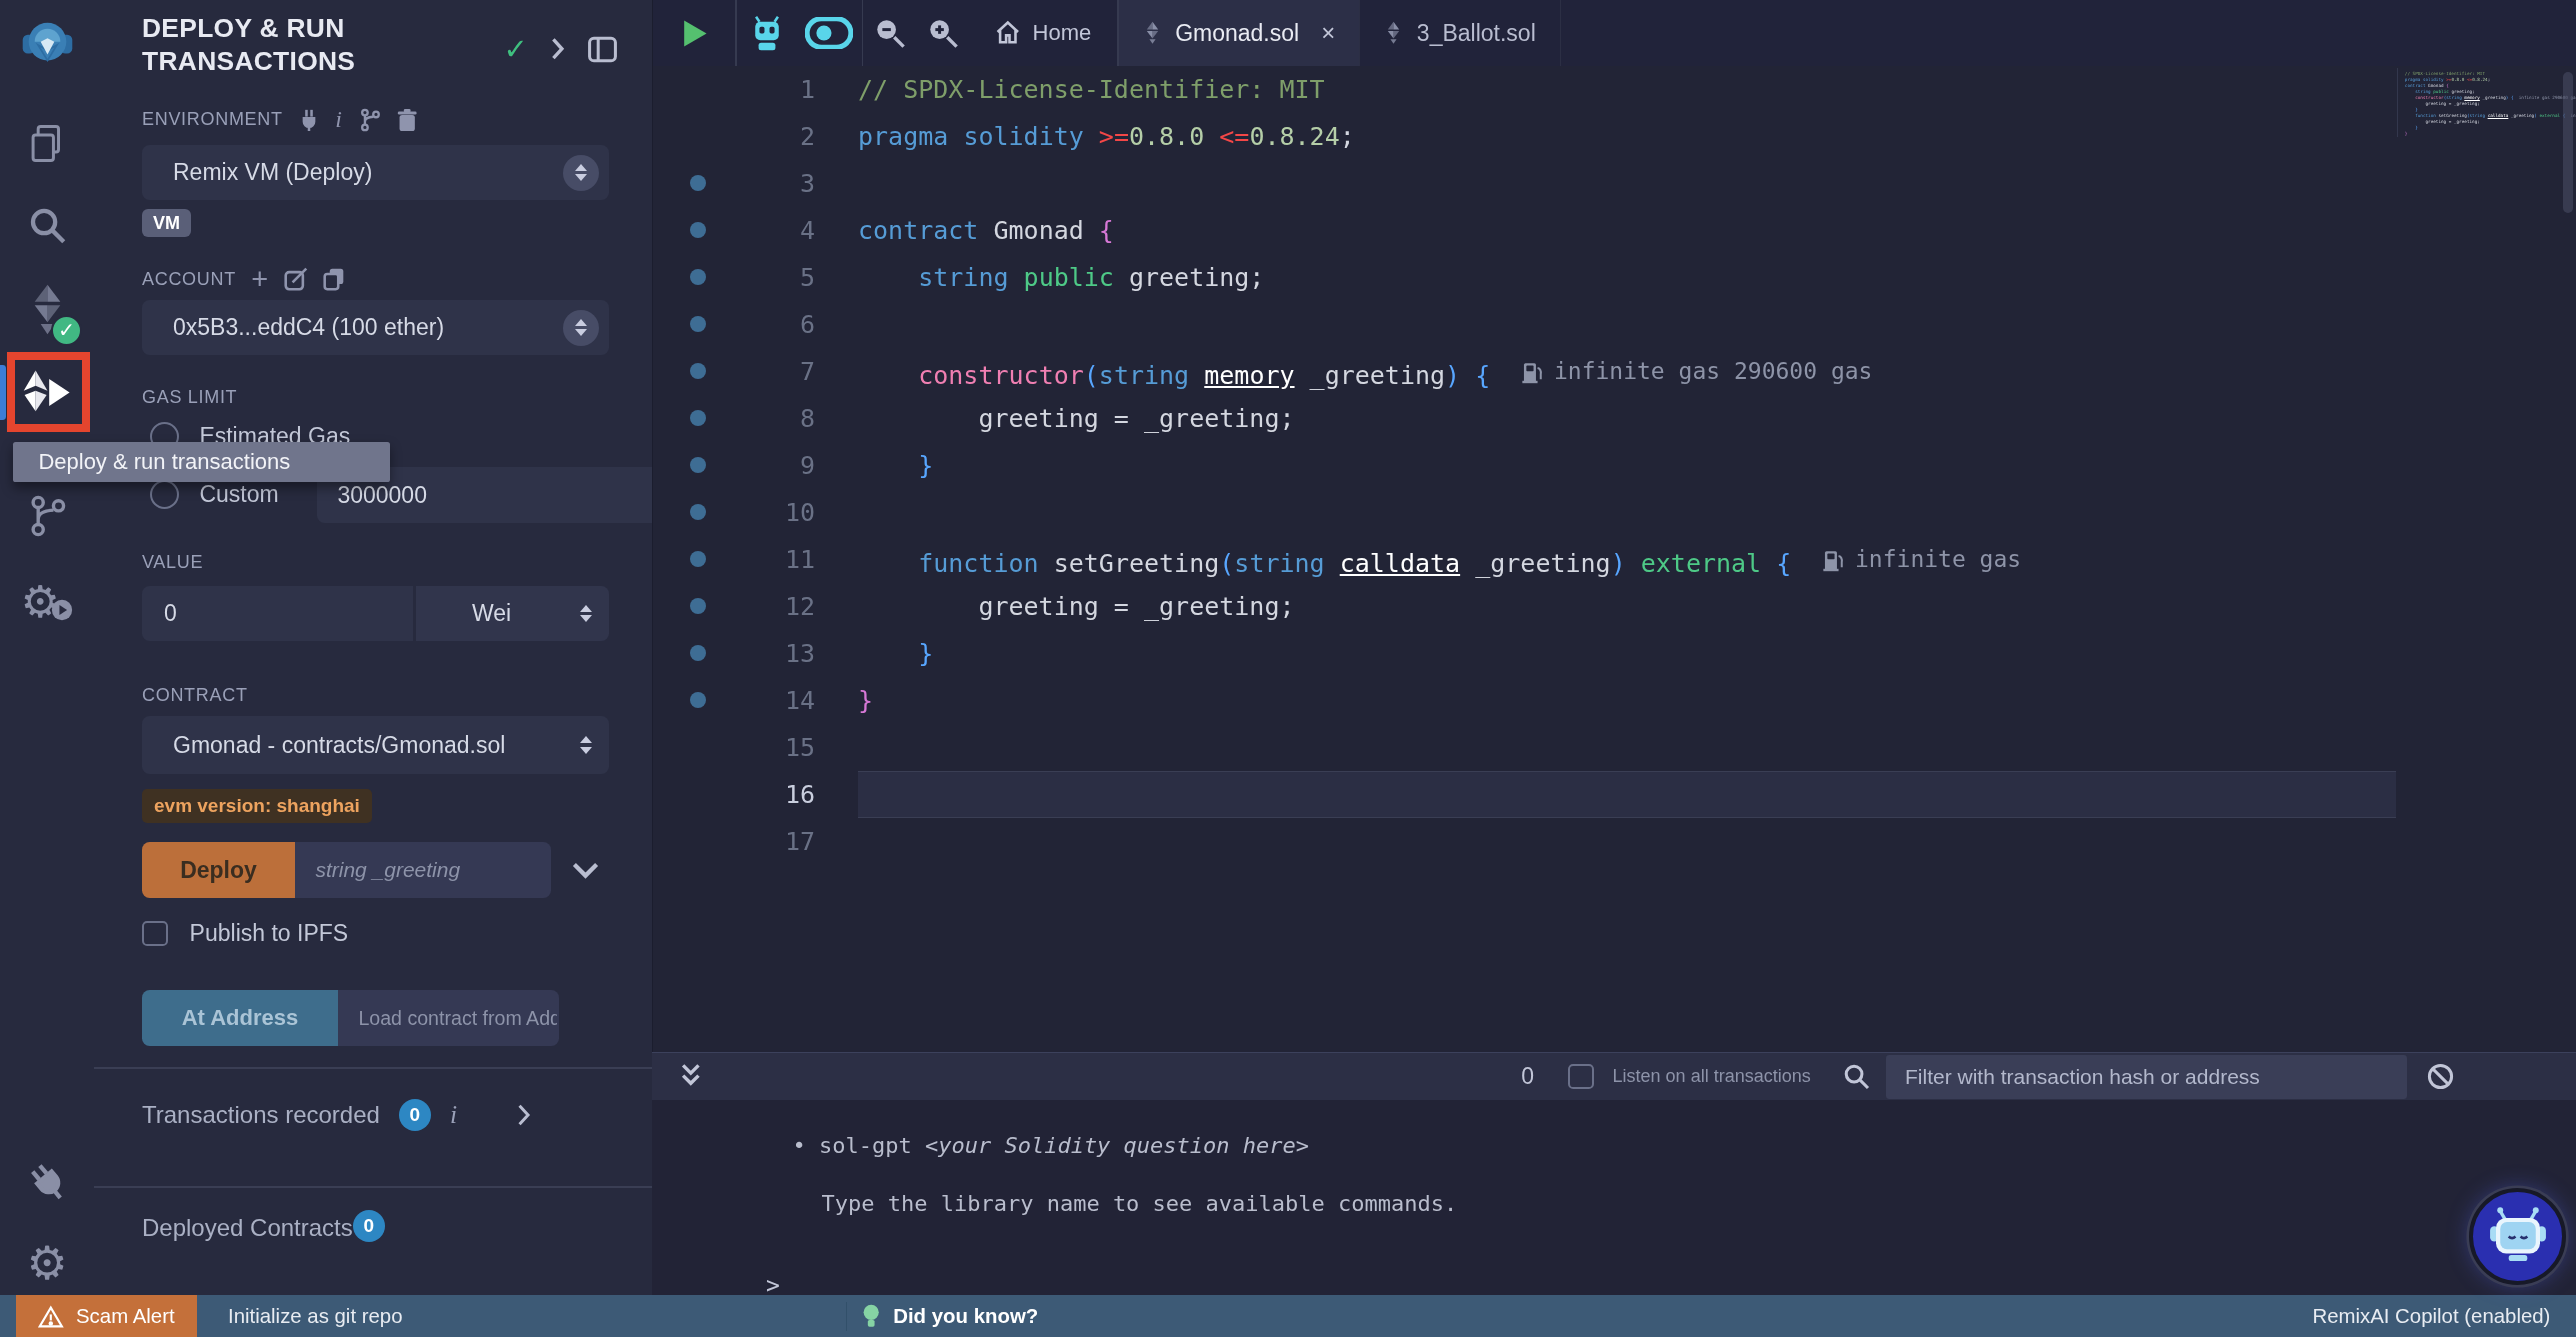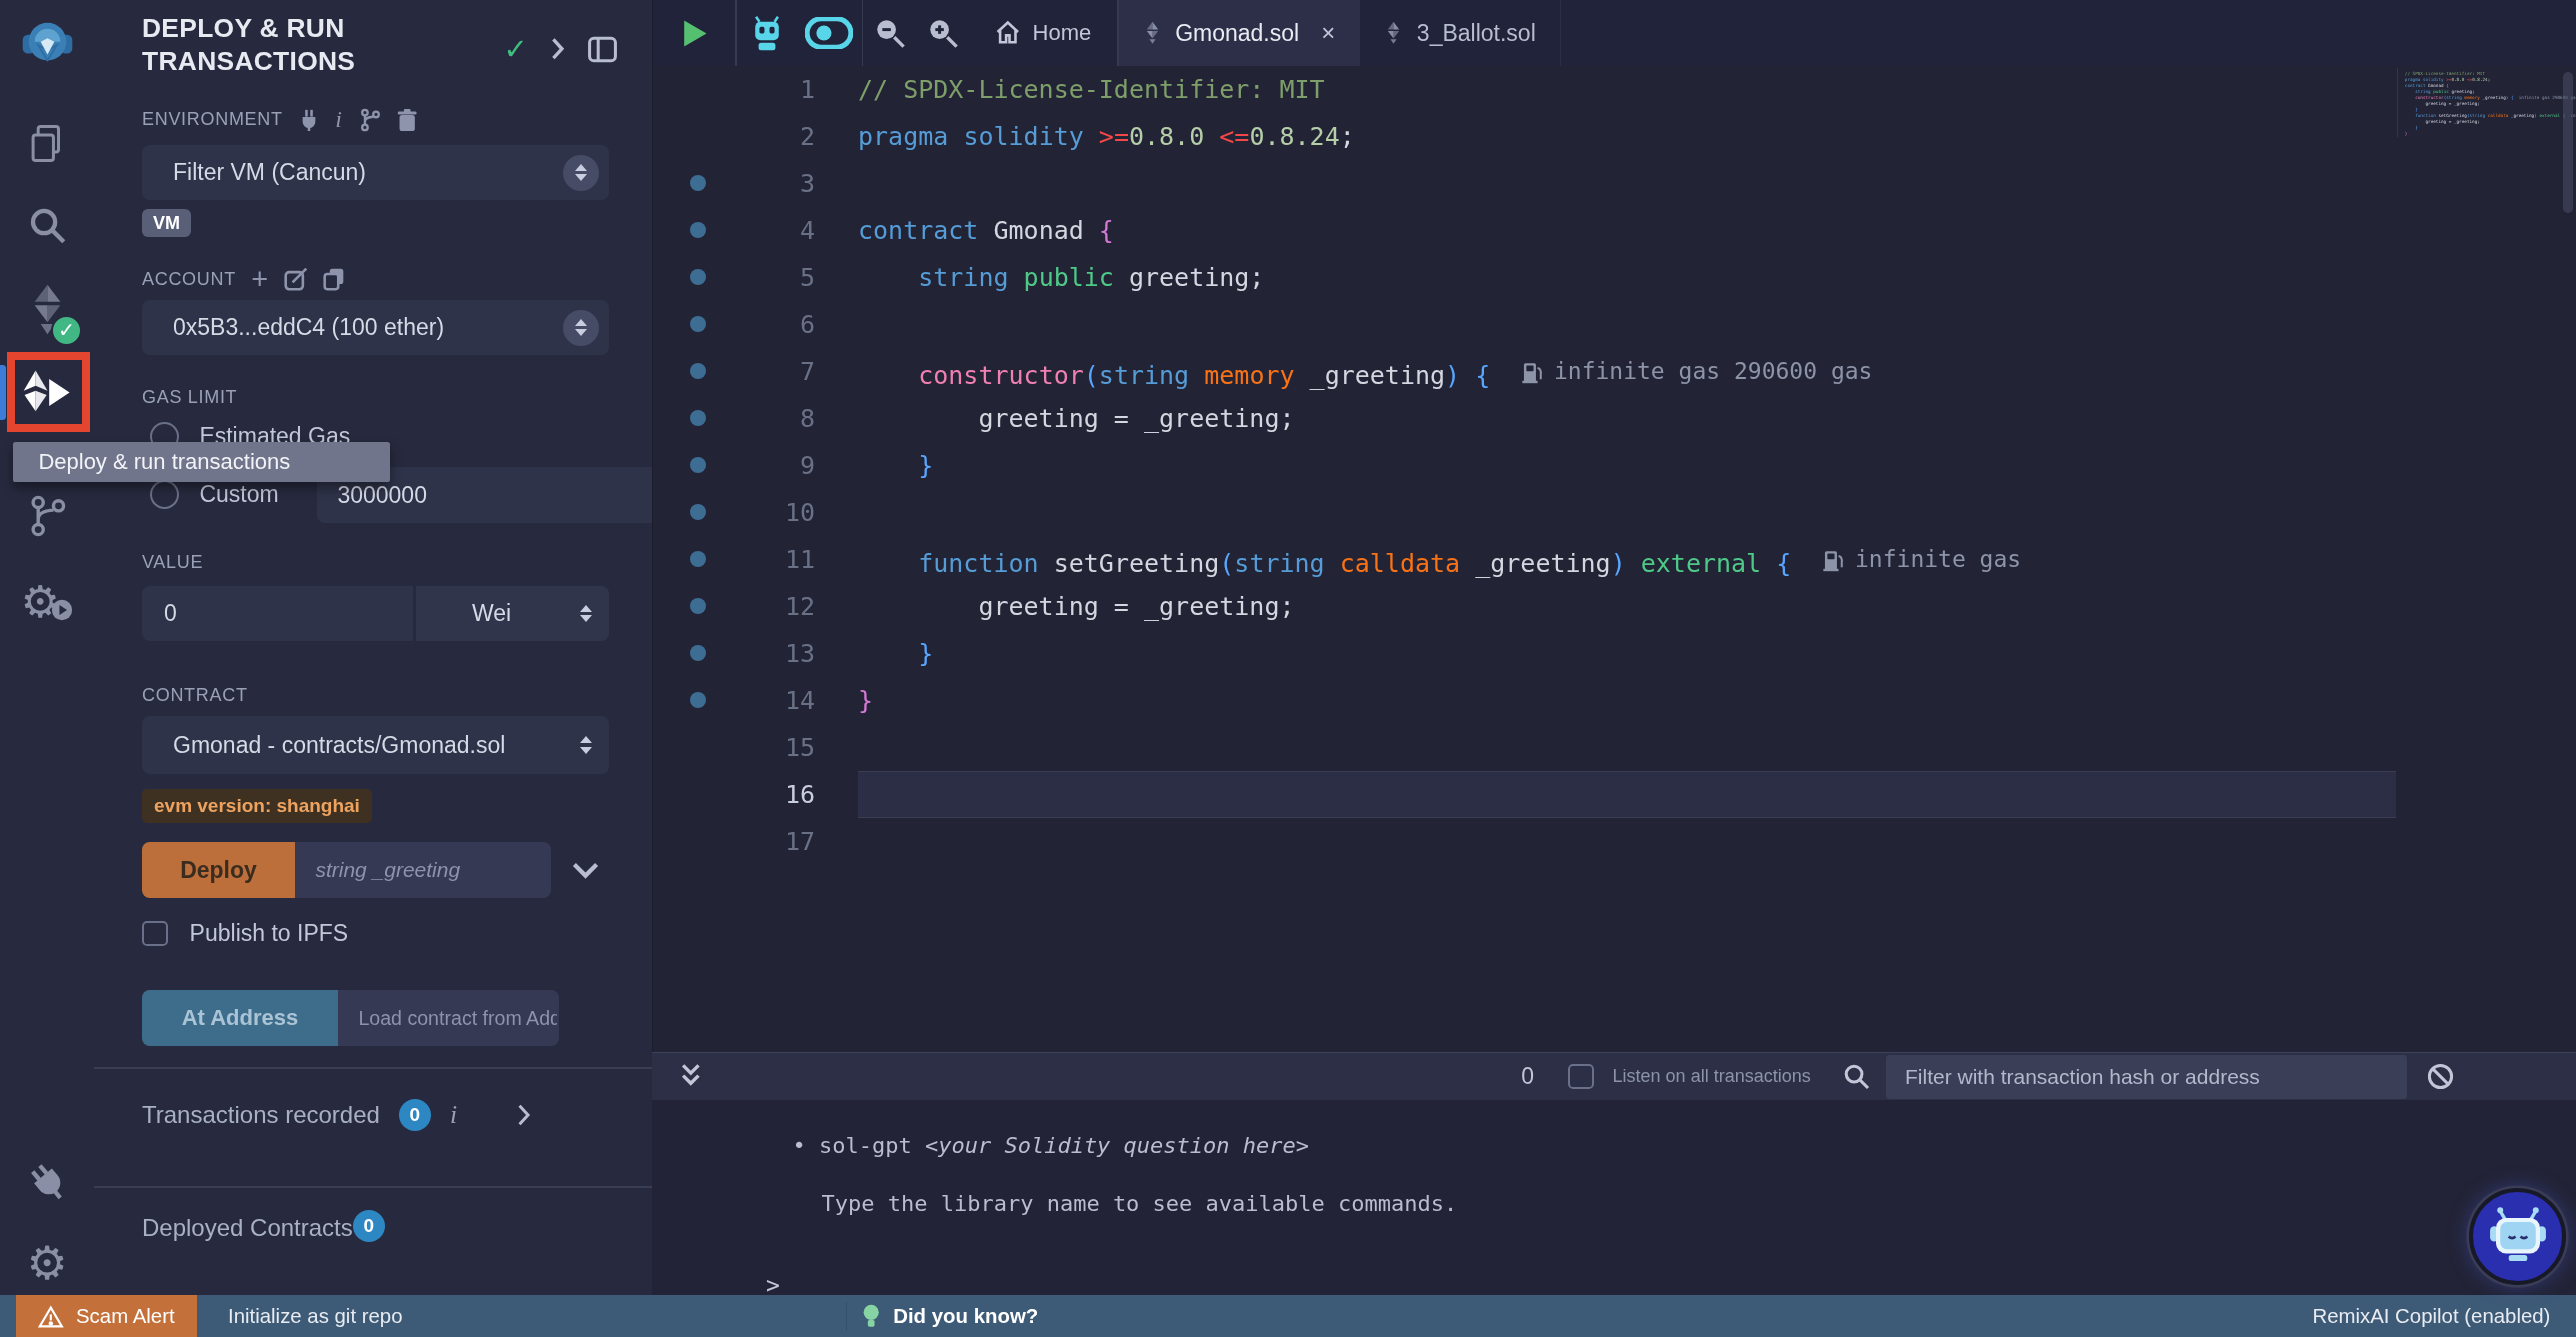--- a/index.html
+++ b/index.html
@@ -59,21 +59,21 @@
       border-top:0.9px solid #3a3e54;border-bottom:0.9px solid #3a3e54;display:none;}
   .cl.current .band{display:block;}
   .dot{position:absolute;left:37px;top:15.3px;width:16px;height:16px;border-radius:50%;background:#3e6d94;}
   .ln{position:absolute;left:77px;top:0;width:85px;text-align:right;font-family:"DejaVu Sans Mono",monospace;
       font-size:25px;line-height:47px;color:#6a7186;}
   .cl.current .ln{color:#c9cede;}
   .codeline{position:absolute;left:205px;top:0;white-space:pre;font-family:"DejaVu Sans Mono",monospace;
       font-size:25px;line-height:47px;}
   .gas{display:inline-flex;align-items:center;gap:10.2px;margin-left:32px;color:#8e94a8;font-size:23px;}
   .t-cm{color:#7f9f6a;} .t-kw{color:#569cd6;} .t-op{color:#f44747;} .t-num{color:#b5cea8;}
-  .t-fg{color:#d4d7e0;} .t-grn{color:#4ec987;} .t-pink{color:#f07fb2;} .t-gold{color:#f97316;}
+  .t-fg{color:#d4d7e0;} .t-grn{color:#4ec987;} .t-pink{color:#f07fb2;} .t-gold{color:#ffffff;text-decoration:underline;}
   .t-mag{color:#d678d6;} .t-blu{color:#58a6ff;}
 
   #minimap{position:absolute;left:1744px;top:68px;width:155px;border-left:1.7px solid #33374d;padding:3.4px 0 0 6.8px;}
   .mm-line{white-space:pre;font-family:"DejaVu Sans Mono",monospace;font-size:4.3px;line-height:6px;}
   #ed-scroll{position:absolute;left:1910px;top:72px;width:10.2px;height:141px;background:#4a4f66;border-radius:5.1px;opacity:.55;}
 
   
   #terminal{left:652px;top:1052px;width:1924px;height:243px;background:#222336;}
   #term-bar{position:absolute;left:0;top:0;width:100%;height:48px;background:#2c2f45;border-top:1.7px solid #3c415c;
       display:flex;align-items:center;}
@@ -197,21 +197,21 @@
           <circle cx="37" cy="14" r="6"></circle>
           <path d="M13 16 v20 M13 30 q0 -10 18 -11"></path>
         </svg>
       <svg width="20.4" height="24" viewBox="0 0 24 28">
           <rect x="3" y="8" width="18" height="19" rx="3" fill="#8f94ad"></rect>
           <rect x="1" y="4" width="22" height="3.5" rx="1.5" fill="#8f94ad"></rect>
           <rect x="8" y="1" width="8" height="4" rx="1.5" fill="#8f94ad"></rect>
         </svg>
     </div>
     <div class="abs select" style="left:48px;top:145px;width:467px;height:55px;">
-      <span class="val">Filter VM (Cancun)</span>
+      <span class="val">Remix VM (Deploy)</span>
       <span class="circ-chev">
           <span class="tri-up"></span>
           <span class="tri-dn"></span>
         </span>
     </div>
     <div class="abs" style="left:48px;top:213px;">
       <span class="vm-badge">VM</span>
     </div>
 
     <div class="abs sec-label" style="left:48px;top:267px;">

